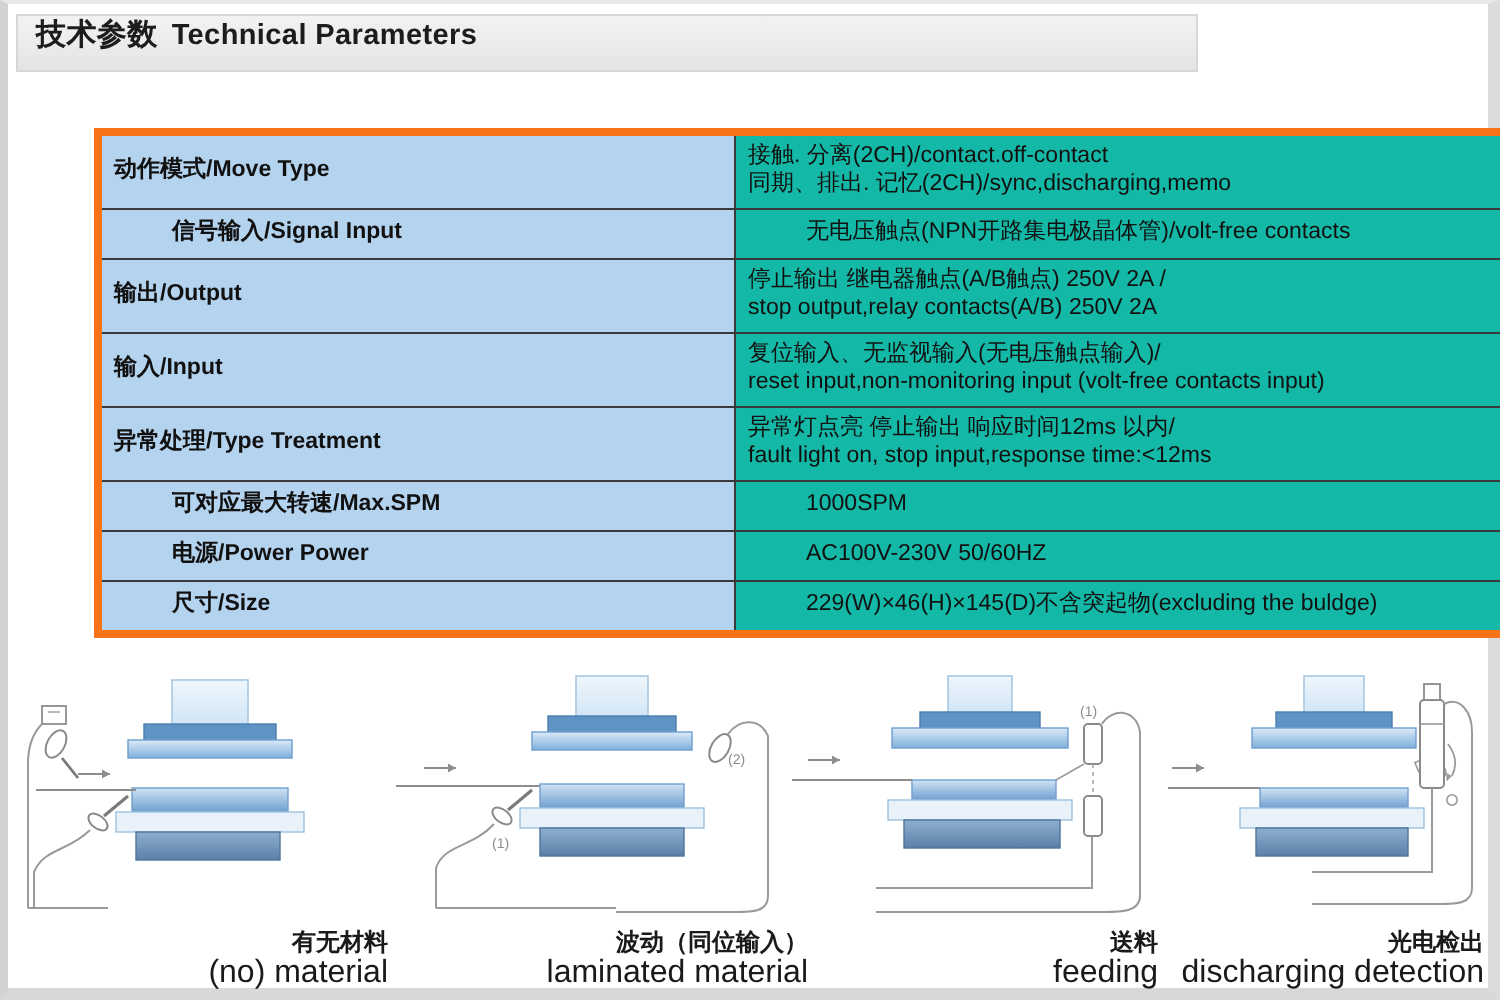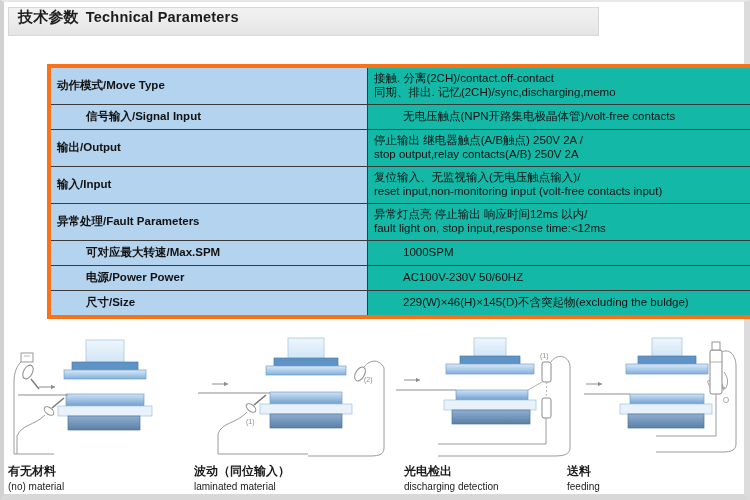--- a/index.html
+++ b/index.html
@@ -68,24 +68,24 @@
     position:absolute;left:4px;top:330px;width:734px;height:160px;
   }
   #illus svg{display:block;}
 
   
   #captions{
     position:absolute;left:4px;top:462px;width:734px;height:34px;
     display:flex;
   }
   #captions .cap{
-    flex:1 1 0;text-align:left;line-height:15px;
+    flex:1 1 0;text-align:right;line-height:15px;
   }
   #captions .cap .cn{font-size:12px;font-weight:bold;color:#1a1a1a;display:block;}
-  #captions .cap .en{font-size:10px;color:#1a1a1a;display:block;}
+  #captions .cap .en{font-size:16px;color:#1a1a1a;display:block;}
   #captions .cap.c1{flex:0 0 186px;}
   #captions .cap.c2{flex:0 0 210px;}
   #captions .cap.c3{flex:0 0 175px;}
   #captions .cap.c4{flex:0 0 163px;}
 </style>
 </head>
 <body>
 
 <div id="page">
 
@@ -110,21 +110,21 @@
         <td class="label">输出/Output</td>
         <td class="value">停止输出  继电器触点(A/B触点) 250V 2A /
 stop output,relay contacts(A/B) 250V 2A</td>
       </tr>
       <tr class="two-line">
         <td class="label">输入/Input</td>
         <td class="value">复位输入、无监视输入(无电压触点输入)/
 reset input,non-monitoring input (volt-free contacts input)</td>
       </tr>
       <tr class="two-line">
-        <td class="label">异常处理/Fault Parameters</td>
+        <td class="label">异常处理/Type Treatment</td>
         <td class="value">异常灯点亮  停止输出  响应时间12ms  以内/
 fault light on, stop input,response time:&lt;12ms</td>
       </tr>
       <tr class="one-line">
         <td class="label">可对应最大转速/Max.SPM</td>
         <td class="value">1000SPM</td>
       </tr>
       <tr class="one-line">
         <td class="label">电源/Power Power</td>
         <td class="value">AC100V-230V 50/60HZ</td>
@@ -260,23 +260,23 @@
 
   <div id="captions">
     <div class="cap c1">
       <span class="cn">有无材料</span>
       <span class="en">(no) material</span>
     </div>
     <div class="cap c2">
       <span class="cn">波动（同位输入）</span>
       <span class="en">laminated material</span>
     </div>
+    <div class="cap c3">
+      <span class="cn">送料</span>
+      <span class="en">feeding</span>
+    </div>
     <div class="cap c4">
       <span class="cn">光电检出</span>
       <span class="en">discharging detection</span>
     </div>
-    <div class="cap c3">
-      <span class="cn">送料</span>
-      <span class="en">feeding</span>
-    </div>
   </div>
 
 </div>
 
 </body></html>

